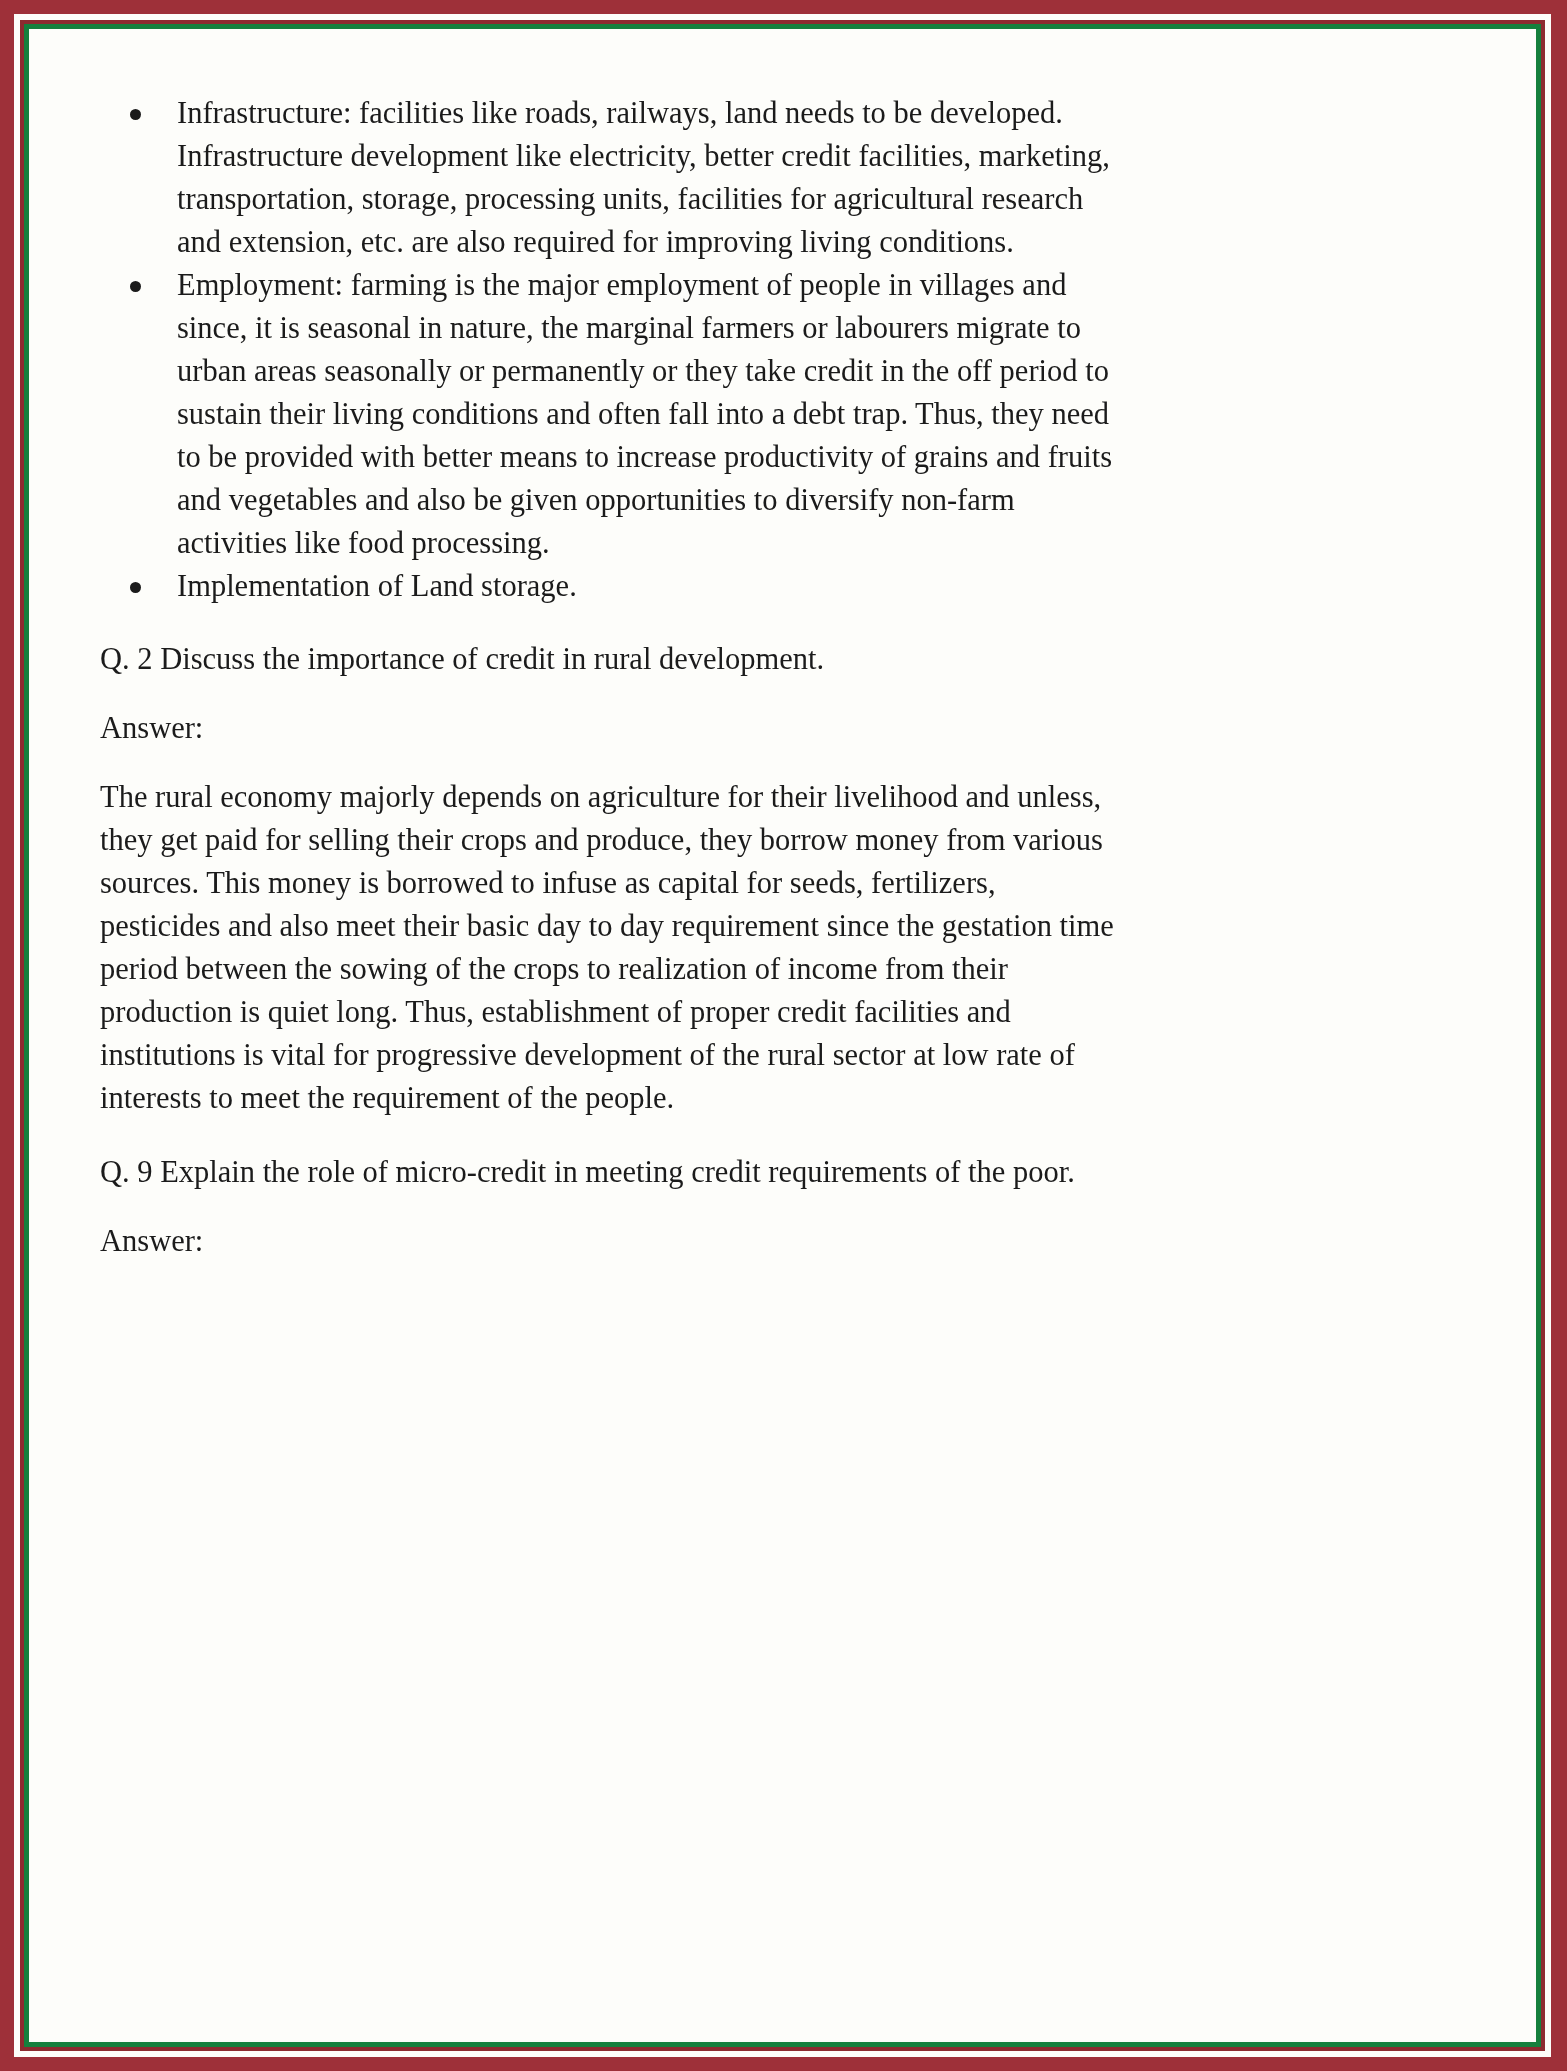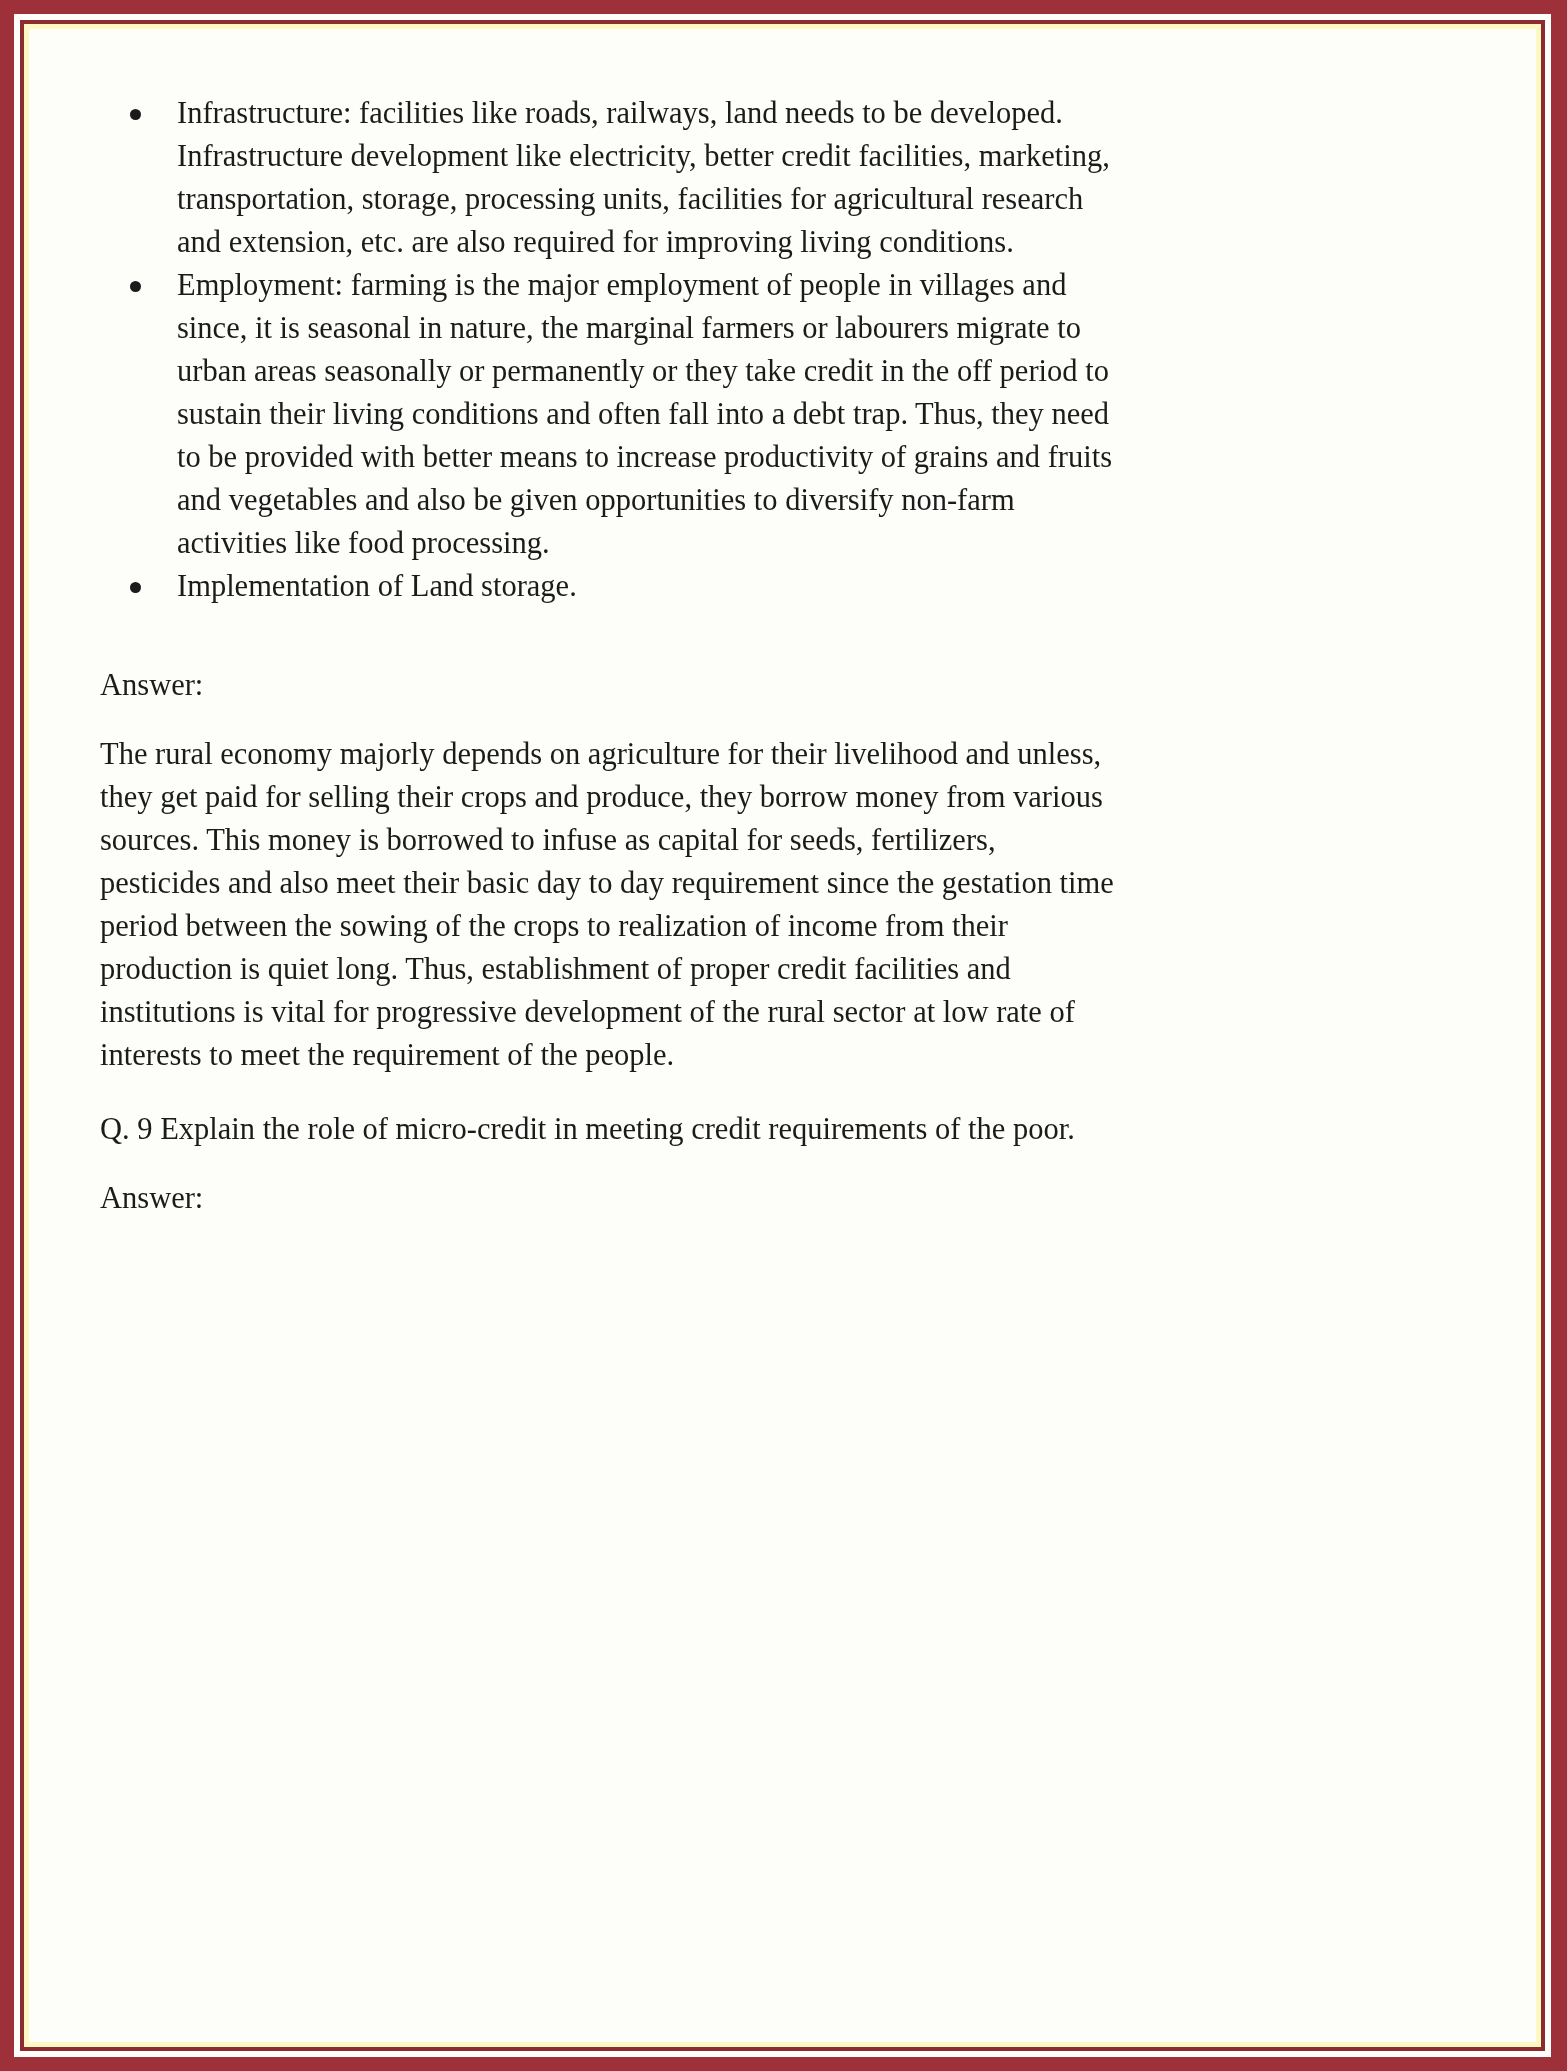--- a/index.html
+++ b/index.html
@@ -29,21 +29,21 @@
     height: 100%;
     box-sizing: border-box;
     background: #fdfdfa;
     padding: 6px;
   }
   .frame-inner-rule {
     width: 100%;
     height: 100%;
     box-sizing: border-box;
     border: 4px solid #8d2b30;
-    background: #fef9c3;
+    background: #15803d;
     padding: 5px;
   }
   .page-sheet {
     position: relative;
     width: 100%;
     height: 100%;
     box-sizing: border-box;
     background: #fdfdfa;
     overflow: hidden;
   }
@@ -109,20 +109,21 @@
               <span class="li-text">Employment: farming is the major employment of people in villages and since, it is seasonal in nature, the marginal farmers or labourers migrate to urban areas seasonally or permanently or they take credit in the off period to sustain their living conditions and often fall into a debt trap. Thus, they need to be provided with better means to increase productivity of grains and fruits and vegetables and also be given opportunities to diversify non-farm activities like food processing.</span>
             </li>
             <li>
               <span class="bullet-dot"></span>
               <span class="li-text">Implementation of Land storage.</span>
             </li>
           </ul>
 
           <div class="spacer-md"></div>
 
+          <p class="para">Q. 2 Discuss the importance of credit in rural development.</p>
 
           <div class="spacer-sm"></div>
 
           <p class="para">Answer:</p>
 
           <div class="spacer-sm"></div>
 
           <p class="para">The rural economy majorly depends on agriculture for their livelihood and unless, they get paid for selling their crops and produce, they borrow money from various sources. This money is borrowed to infuse as capital for seeds, fertilizers, pesticides and also meet their basic day to day requirement since the gestation time period between the sowing of the crops to realization of income from their production is quiet long. Thus, establishment of proper credit facilities and institutions is vital for progressive development of the rural sector at low rate of interests to meet the requirement of the people.</p>
 
           <div class="spacer-lg"></div>

